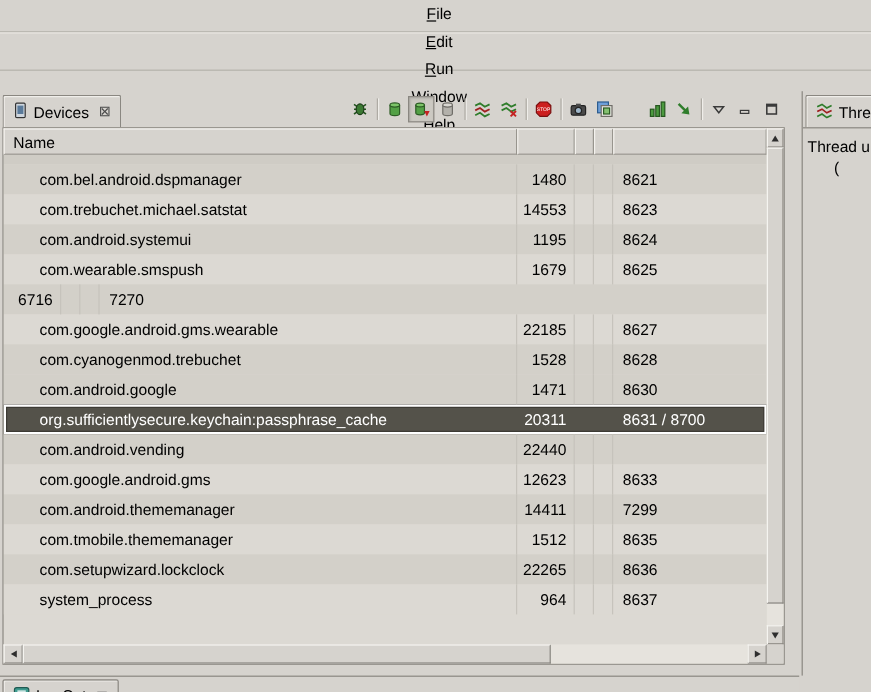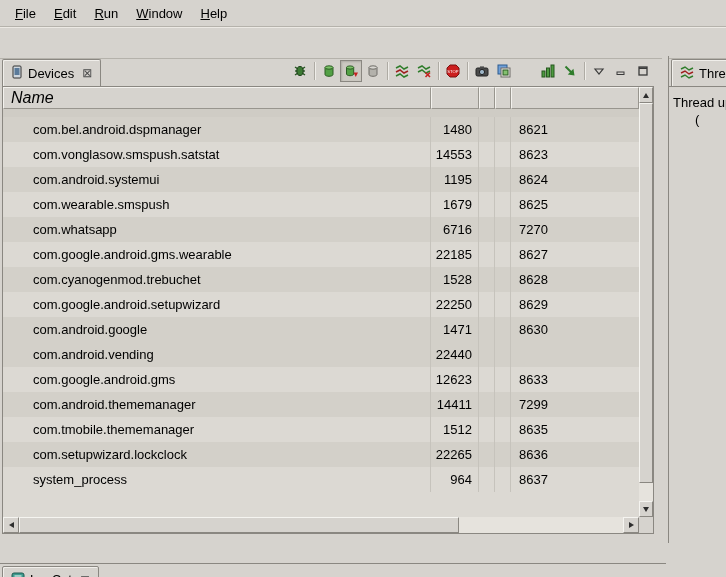--- a/index.html
+++ b/index.html
@@ -4,29 +4,29 @@
 <style>
   * { margin:0; padding:0; box-sizing:border-box; }
   html,body { width:726px; height:577px; }
   body {
     font-family:"Liberation Sans", sans-serif;
     font-size:13px; color:#000;
     background:#d6d3ce; overflow:hidden; position:relative;
   }
 
   
-  .menubar { height:27px; display:flex; align-items:center; padding-left:6px; border-bottom:1px solid #b5b2ab; background:#d6d3ce; }
+  .menubar { height:27px; display:flex; align-items:center; padding-left:6px; border-bottom:1px solid #b5b2ab; background:#d6d3ce;flex-direction:column; }
   .menu-item { display:inline-block; padding:4px 9px; cursor:default; }
   .menu-item::first-letter { text-decoration:underline; }
 
   
   .main-toolbar { height:32px; background:#d6d3ce; border-bottom:1px solid #b5b2ab; box-shadow: inset 0 1px 0 #ece9e4; }
 
   
-  .main { position:absolute; top:56px; left:0; width:726px; height:487px; display:flex; }
+  .main { position:absolute; top:76px; left:0; width:726px; height:487px; display:flex; }
   .devices-view { width:662px; flex:none; position:relative; }
   .sash { width:6px; flex:none; background:#d6d3ce; }
   .threads-view { flex:1; position:relative; border-left:1px solid #8a8781; overflow:hidden; }
 
   
   .tabbar { height:30px; position:relative; }
   .tab {
     position:absolute; left:2px; bottom:0; height:27px;
     display:inline-flex; align-items:center; gap:5px; padding:0 8px;
     background:#d6d3ce; border:1px solid #8a8781; border-bottom:none;
@@ -42,24 +42,24 @@
   .tsep { width:1px; height:18px; background:#aeaba4; margin:0 3px; box-shadow:1px 0 0 #efede9; }
   .tgap { width:22px; }
 
   
   .table {
     position:absolute; top:30px; left:2px; width:652px; height:448px;
     border:1px solid #8a8781; background:#dcd9d3;
   }
   .hdr { display:flex; height:22px; background:#d6d3ce; }
   .hcell {
-    display:flex; align-items:center; padding:0 7px; font-size:16px;
+    display:flex; align-items:center; padding:0 7px; font-size:13px;
     border-top:1px solid #f4f2ee; border-left:1px solid #f4f2ee;
     border-right:1px solid #98958e; border-bottom:1px solid #98958e;
-    overflow:hidden; white-space:nowrap; cursor:default;font-style:italic;
+    overflow:hidden; white-space:nowrap; cursor:default;
   }
   .h-name { width:428px; } .h-pid { width:48px; } .h-a { width:16px; } .h-b { width:16px; } .h-port { width:128px; }
 
   .tbody { position:absolute; top:22px; left:0; width:636px; height:408px; overflow:hidden; }
   .prow { height:8px; background:#cfccc5; }
   .row { display:flex; height:25px; align-items:center; background:#d3d0c9; cursor:default; }
   .row.alt { background:#dcd9d3; }
   .cell { overflow:hidden; white-space:nowrap; height:100%; display:flex; align-items:center; }
   .c-name { width:428px; padding-left:30px; border-right:1px solid #c6c3bc; }
   .c-pid  { width:48px; justify-content:flex-end; padding-right:6px; border-right:1px solid #c6c3bc; }
@@ -259,74 +259,73 @@
         <div class="prow"></div>
 
       <div class="row">
           <div class="cell c-name">com.bel.android.dspmanager</div>
           <div class="cell c-pid">1480</div>
           <div class="cell c-a"></div>
           <div class="cell c-b"></div>
           <div class="cell c-port">8621</div>
         </div>
           <div class="row alt">
-          <div class="cell c-name">com.vonglasow.smspush.satstat</div>
+          <div class="cell c-name">com.trebuchet.michael.satstat</div>
           <div class="cell c-pid">14553</div>
           <div class="cell c-a"></div>
           <div class="cell c-b"></div>
           <div class="cell c-port">8623</div>
         </div>
           <div class="row">
           <div class="cell c-name">com.android.systemui</div>
           <div class="cell c-pid">1195</div>
           <div class="cell c-a"></div>
           <div class="cell c-b"></div>
           <div class="cell c-port">8624</div>
         </div>
           <div class="row alt">
           <div class="cell c-name">com.wearable.smspush</div>
           <div class="cell c-pid">1679</div>
           <div class="cell c-a"></div>
           <div class="cell c-b"></div>
           <div class="cell c-port">8625</div>
         </div>
           <div class="row">
-          <div class="cell c-name">com.whatsapp</div>
           <div class="cell c-pid">6716</div>
           <div class="cell c-a"></div>
           <div class="cell c-b"></div>
           <div class="cell c-port">7270</div>
         </div>
           <div class="row alt">
           <div class="cell c-name">com.google.android.gms.wearable</div>
           <div class="cell c-pid">22185</div>
           <div class="cell c-a"></div>
           <div class="cell c-b"></div>
           <div class="cell c-port">8627</div>
         </div>
           <div class="row">
           <div class="cell c-name">com.cyanogenmod.trebuchet</div>
           <div class="cell c-pid">1528</div>
           <div class="cell c-a"></div>
           <div class="cell c-b"></div>
           <div class="cell c-port">8628</div>
         </div>
-          <div class="row alt">
-          <div class="cell c-name">com.google.android.setupwizard</div>
-          <div class="cell c-pid">22250</div>
-          <div class="cell c-a"></div>
-          <div class="cell c-b"></div>
-          <div class="cell c-port">8629</div>
-        </div>
           <div class="row">
           <div class="cell c-name">com.android.google</div>
           <div class="cell c-pid">1471</div>
           <div class="cell c-a"></div>
           <div class="cell c-b"></div>
           <div class="cell c-port">8630</div>
+        </div>
+          <div class="row selected alt">
+          <div class="cell c-name">org.sufficientlysecure.keychain:passphrase_cache</div>
+          <div class="cell c-pid">20311</div>
+          <div class="cell c-a"></div>
+          <div class="cell c-b"></div>
+          <div class="cell c-port">8631 / 8700</div>
         </div>
           <div class="row">
           <div class="cell c-name">com.android.vending</div>
           <div class="cell c-pid">22440</div>
           <div class="cell c-a"></div>
           <div class="cell c-b"></div>
         </div>
           <div class="row alt">
           <div class="cell c-name">com.google.android.gms</div>
           <div class="cell c-pid">12623</div>

